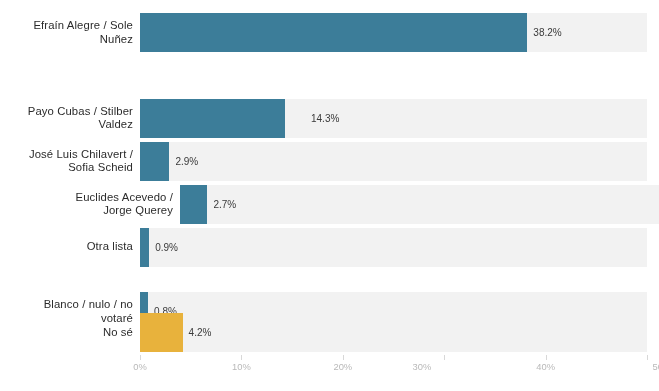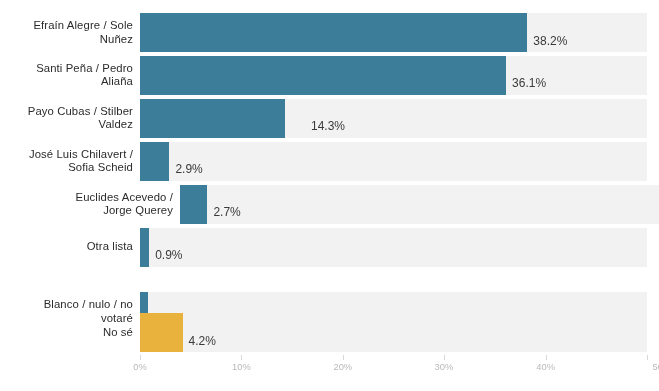--- a/index.html
+++ b/index.html
@@ -63,25 +63,25 @@
     background: #f2f2f2;
   }
   .row-bar {
     position: absolute;
     top: 0;
     left: 140px;
     height: 100%;
   }
   .row-value {
     position: absolute;
-    top: 8px;
+    top: 0;
     height: 100%;
     display: flex;
     align-items: center;
-    font-size: 12px;
+    font-size: 10px;
     color: #3a3a3a;
     white-space: nowrap;
   }
 
   
   #x-axis {
     position: absolute;
     left: 0;
     top: 355px;
     width: 659px;
@@ -108,27 +108,20 @@
 
 <div id="chart-root">
 
   <div id="rows-area">
       <div class="bar-row" style="top: 0px; height: 39px;">
         <div class="row-label">Efraín Alegre / Sole
 Nuñez</div>
         <div class="row-track" style="left: 140px; width: 507px; background: rgb(242, 242, 242);"></div>
         <div class="row-bar" style="left: 140px; width: 387.348px; background: rgb(60, 125, 153);"></div>
         <div class="row-value" style="left: 533.348px; color: rgb(58, 58, 58);">38.2%</div>
-      </div>
-      <div class="bar-row" style="top: 42.9px; height: 39px;">
-        <div class="row-label">Santi Peña / Pedro
-Aliaña</div>
-        <div class="row-track" style="left: 140px; width: 507px; background: rgb(242, 242, 242);"></div>
-        <div class="row-bar" style="left: 140px; width: 366.054px; background: rgb(60, 125, 153);"></div>
-        <div class="row-value" style="left: 512.054px; color: rgb(58, 58, 58);">36.1%</div>
       </div>
       <div class="bar-row" style="top: 85.8px; height: 39px;">
         <div class="row-label">Payo Cubas / Stilber
 Valdez</div>
         <div class="row-track" style="left: 140px; width: 507px; background: rgb(242, 242, 242);"></div>
         <div class="row-bar" style="left: 140px; width: 145.002px; background: rgb(60, 125, 153);"></div>
         <div class="row-value" style="left: 291.002px; color: rgb(58, 58, 58); margin-left: 20px;">14.3%</div>
       </div>
       <div class="bar-row" style="top: 128.7px; height: 39px;">
         <div class="row-label">José Luis Chilavert /
@@ -166,20 +159,20 @@
     </div>
 
   <div id="x-axis">
       <div class="x-tick" style="left: 140px;"></div>
       <div class="x-tick-label" style="left: 140px; color: rgb(185, 185, 185);">0%</div>
       <div class="x-tick" style="left: 241.4px;"></div>
       <div class="x-tick-label" style="left: 241.4px; color: rgb(185, 185, 185);">10%</div>
       <div class="x-tick" style="left: 342.8px;"></div>
       <div class="x-tick-label" style="left: 342.8px; color: rgb(185, 185, 185);">20%</div>
       <div class="x-tick" style="left: 444.2px;"></div>
-      <div class="x-tick-label" style="left: 444px; color: rgb(185, 185, 185); text-align: right;">30%</div>
+      <div class="x-tick-label" style="left: 422px; color: rgb(185, 185, 185); text-align: right;">30%</div>
       <div class="x-tick" style="left: 545.6px;"></div>
       <div class="x-tick-label" style="left: 545.6px; color: rgb(185, 185, 185);">40%</div>
       <div class="x-tick" style="left: 647px;"></div>
       <div class="x-tick-label" style="left: 662px; color: rgb(185, 185, 185);">50%</div>
     </div>
 
 </div>
 
 </body></html>

